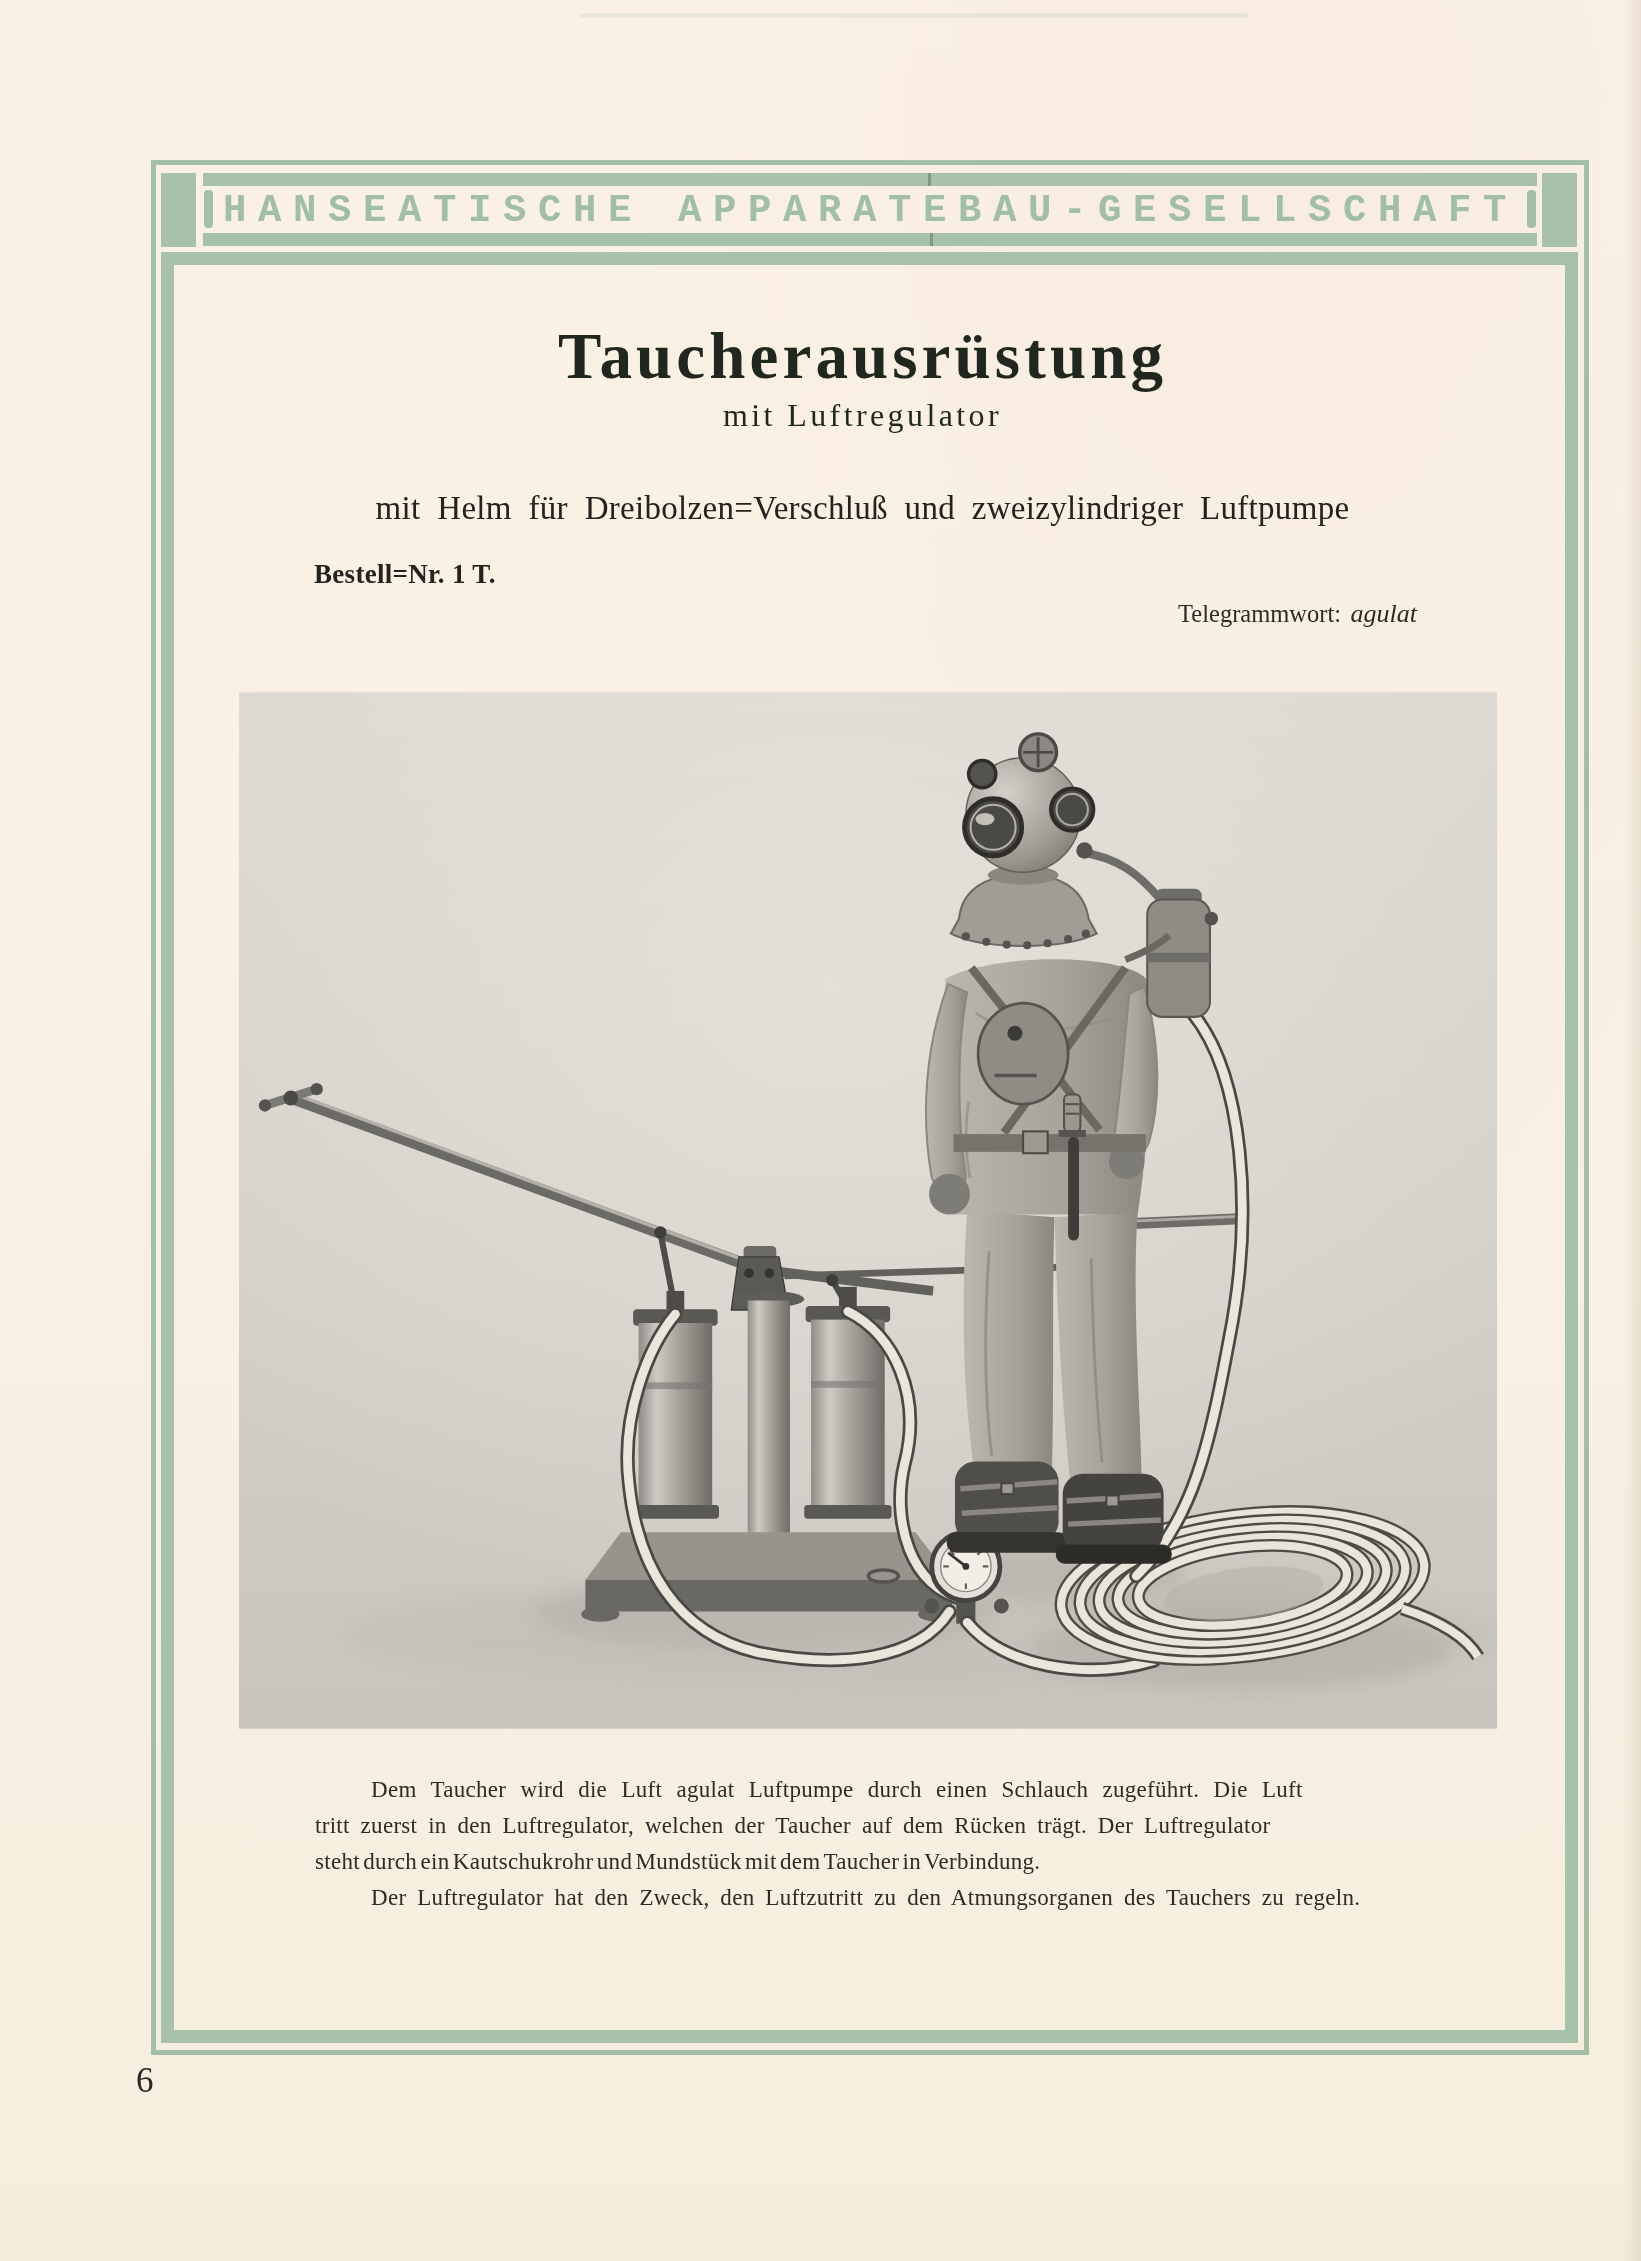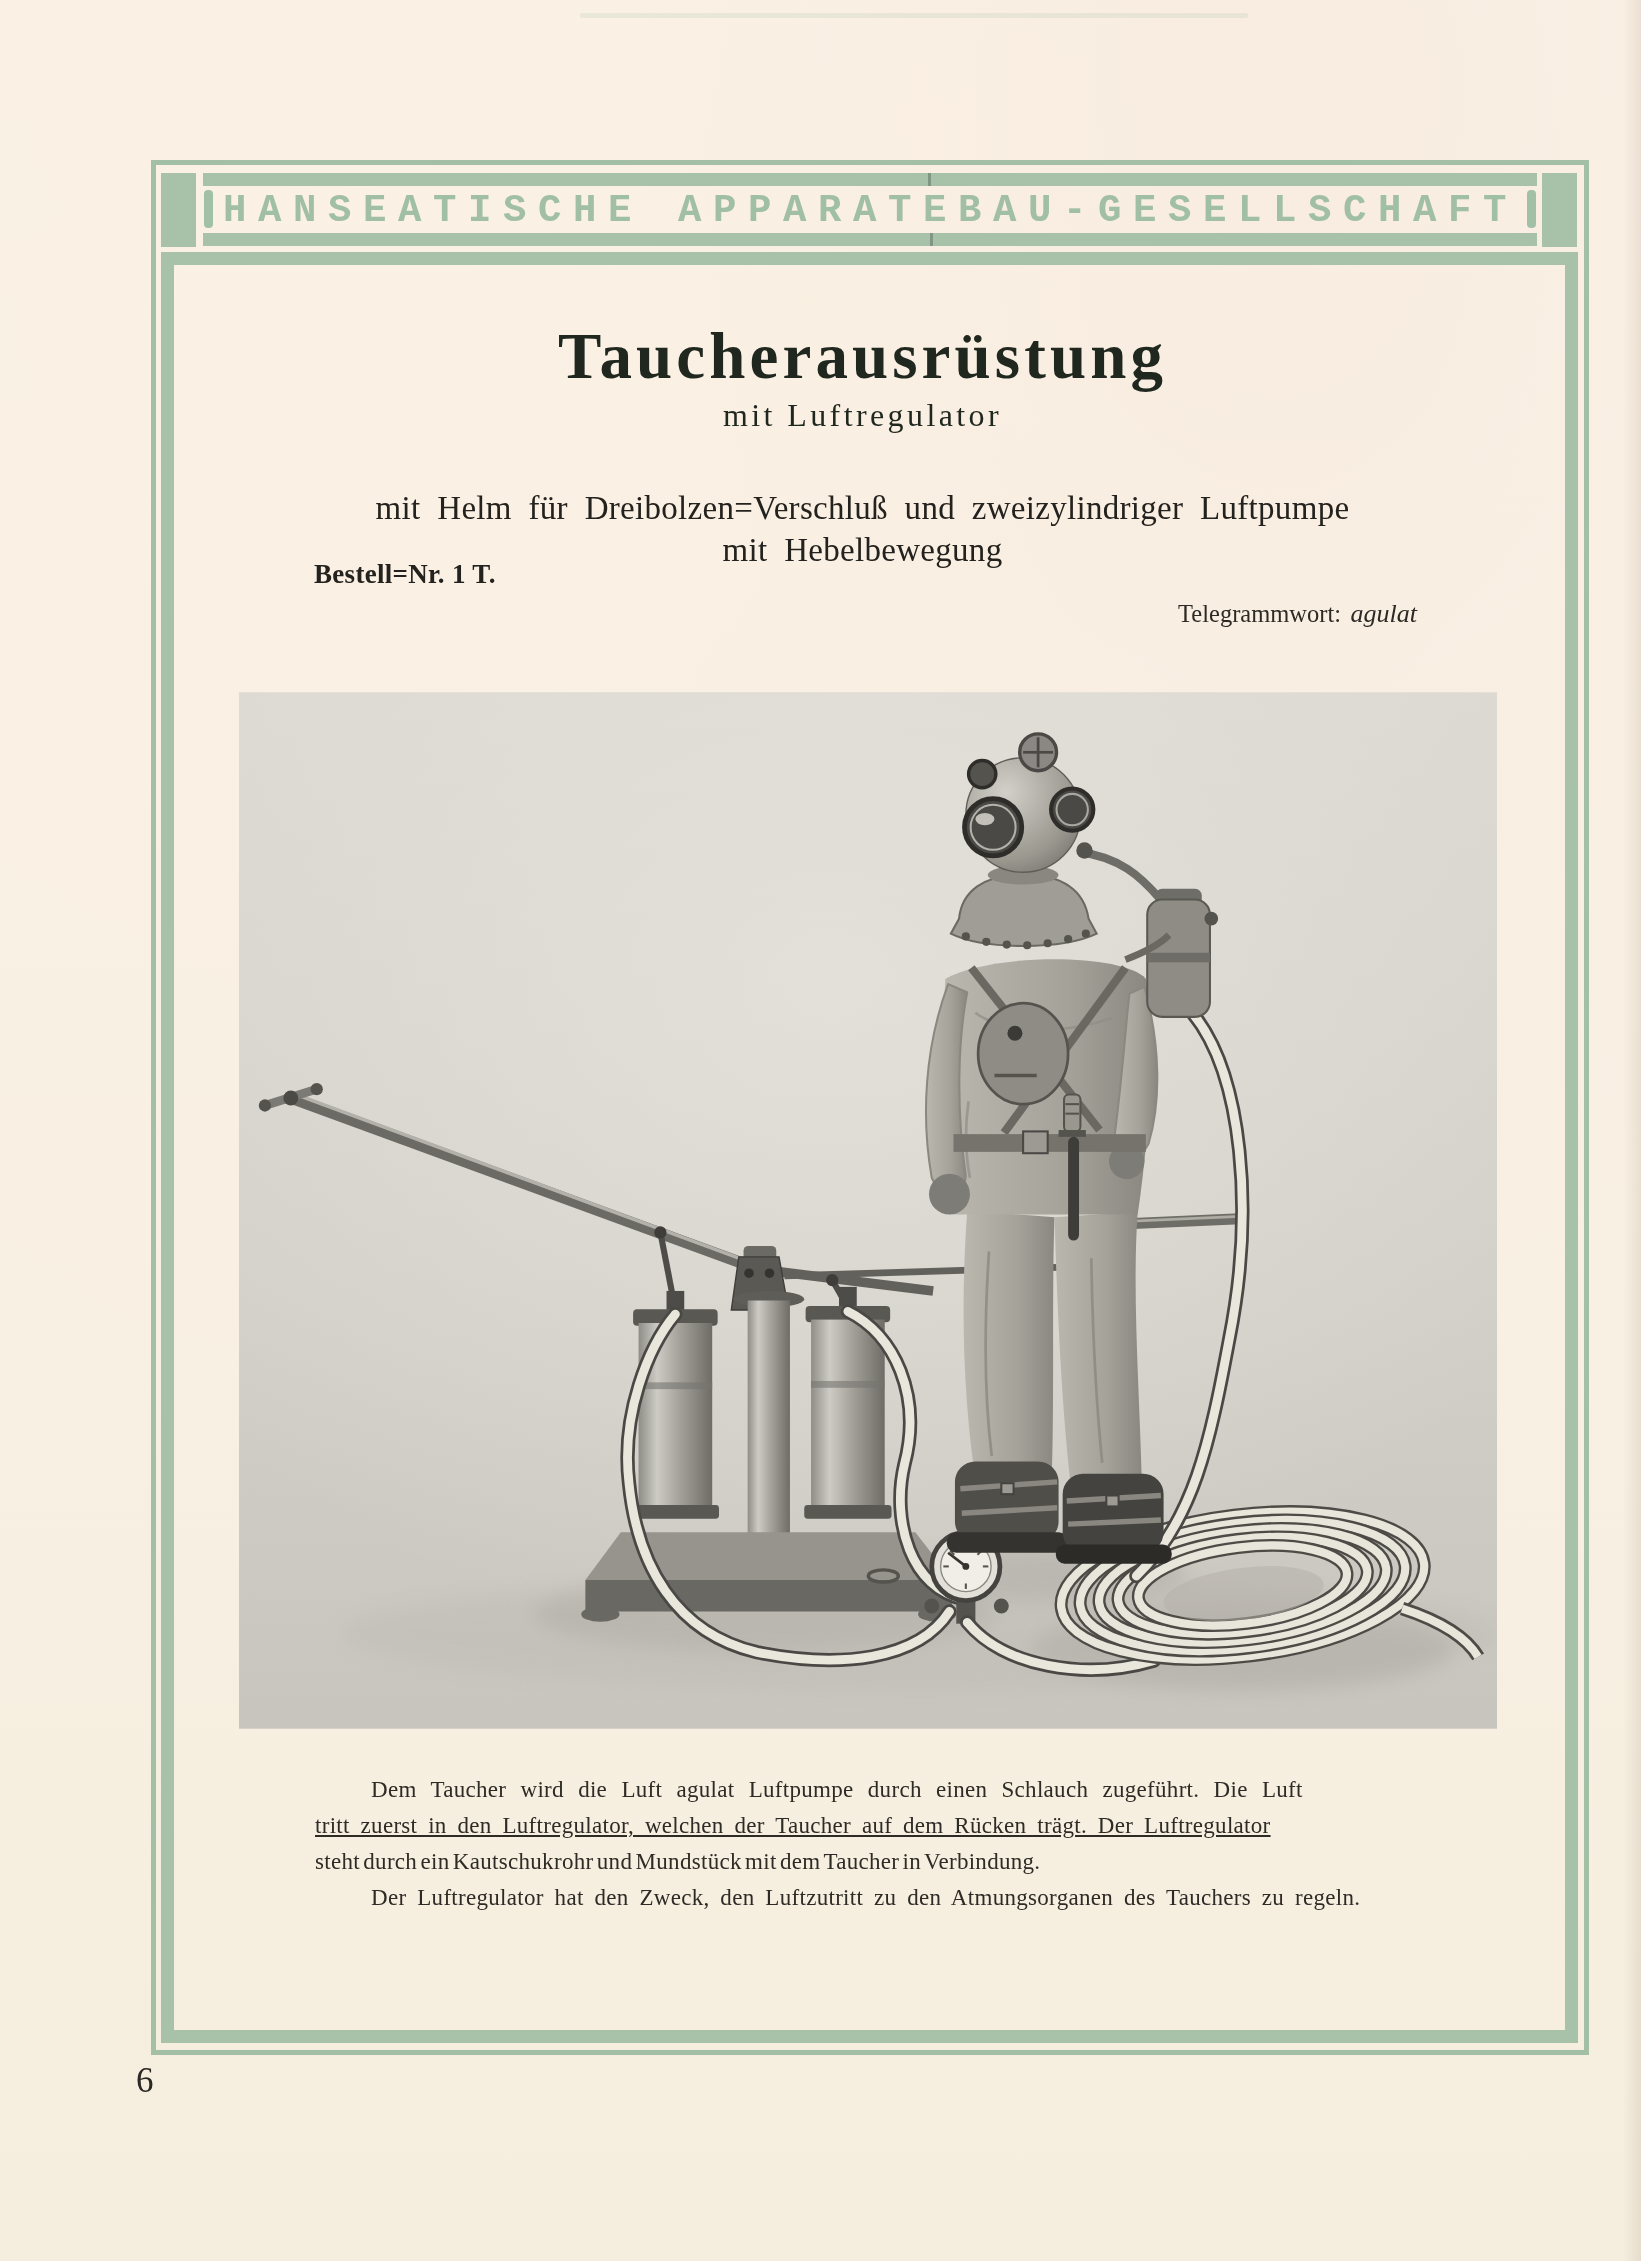--- a/index.html
+++ b/index.html
@@ -44,21 +44,21 @@
   .order-no{position:absolute;left:314px;top:559px;font-size:27px;font-weight:bold;
     letter-spacing:0.3px;color:#24221e;white-space:nowrap;}
   .telegram{position:absolute;right:224px;top:563px;font-size:24.5px;color:#2d2a25;white-space:nowrap;margin-top:36px;}
   .telegram .word{font-style:italic;font-size:26px;padding-left:9.5px;}
   
   .photo{position:absolute;left:239px;top:692px;width:1258px;height:1037px;}
   
   .body-text{position:absolute;left:315px;top:1772px;width:1098px;}
   .bline{white-space:nowrap;font-size:23px;line-height:36px;letter-spacing:0.3px;color:#2e2b26;}
   .bl0{padding-left:56px;word-spacing:8.2px;}
-  .bl1{word-spacing:4.8px;text-decoration:underline;}
+  .bl1{word-spacing:4.8px;}
   .bl2{word-spacing:-2.7px;}
   .bl3{padding-left:56px;word-spacing:4.8px;}
   
   .page-number{position:absolute;left:136px;top:2061px;font-size:35px;color:#2b2925;}
 </style>
 </head>
 <body>
 
 <div class="page">
 
@@ -75,21 +75,20 @@
     <div class="endbar endbar-left"></div>
     <div class="endbar endbar-right"></div>
     <div class="banner-text">HANSEATISCHE APPARATEBAU-GESELLSCHAFT</div>
     <div class="crease crease-a"></div>
     <div class="crease crease-b"></div>
   </div>
 
   <div class="center-col title1">Taucherausrüstung</div>
   <div class="center-col title2">mit Luftregulator</div>
   <div class="center-col spec spec1">mit Helm für Dreibolzen=Verschluß und zweizylindriger Luftpumpe</div>
-  <div class="center-col spec spec2">mit Hebelbewegung</div>
 
   <div class="order-no">Bestell=Nr. 1 T.</div>
   <div class="telegram">
     <span>Telegrammwort:</span><span class="word">agulat</span>
   </div>
 
   <svg class="photo" viewBox="0 0 1845 1520" xmlns="http://www.w3.org/2000/svg">
     <defs>
       <linearGradient id="bgGrad" x1="0" y1="0" x2="0" y2="1">
         <stop offset="0" stop-color="#dcd9d2"></stop>

